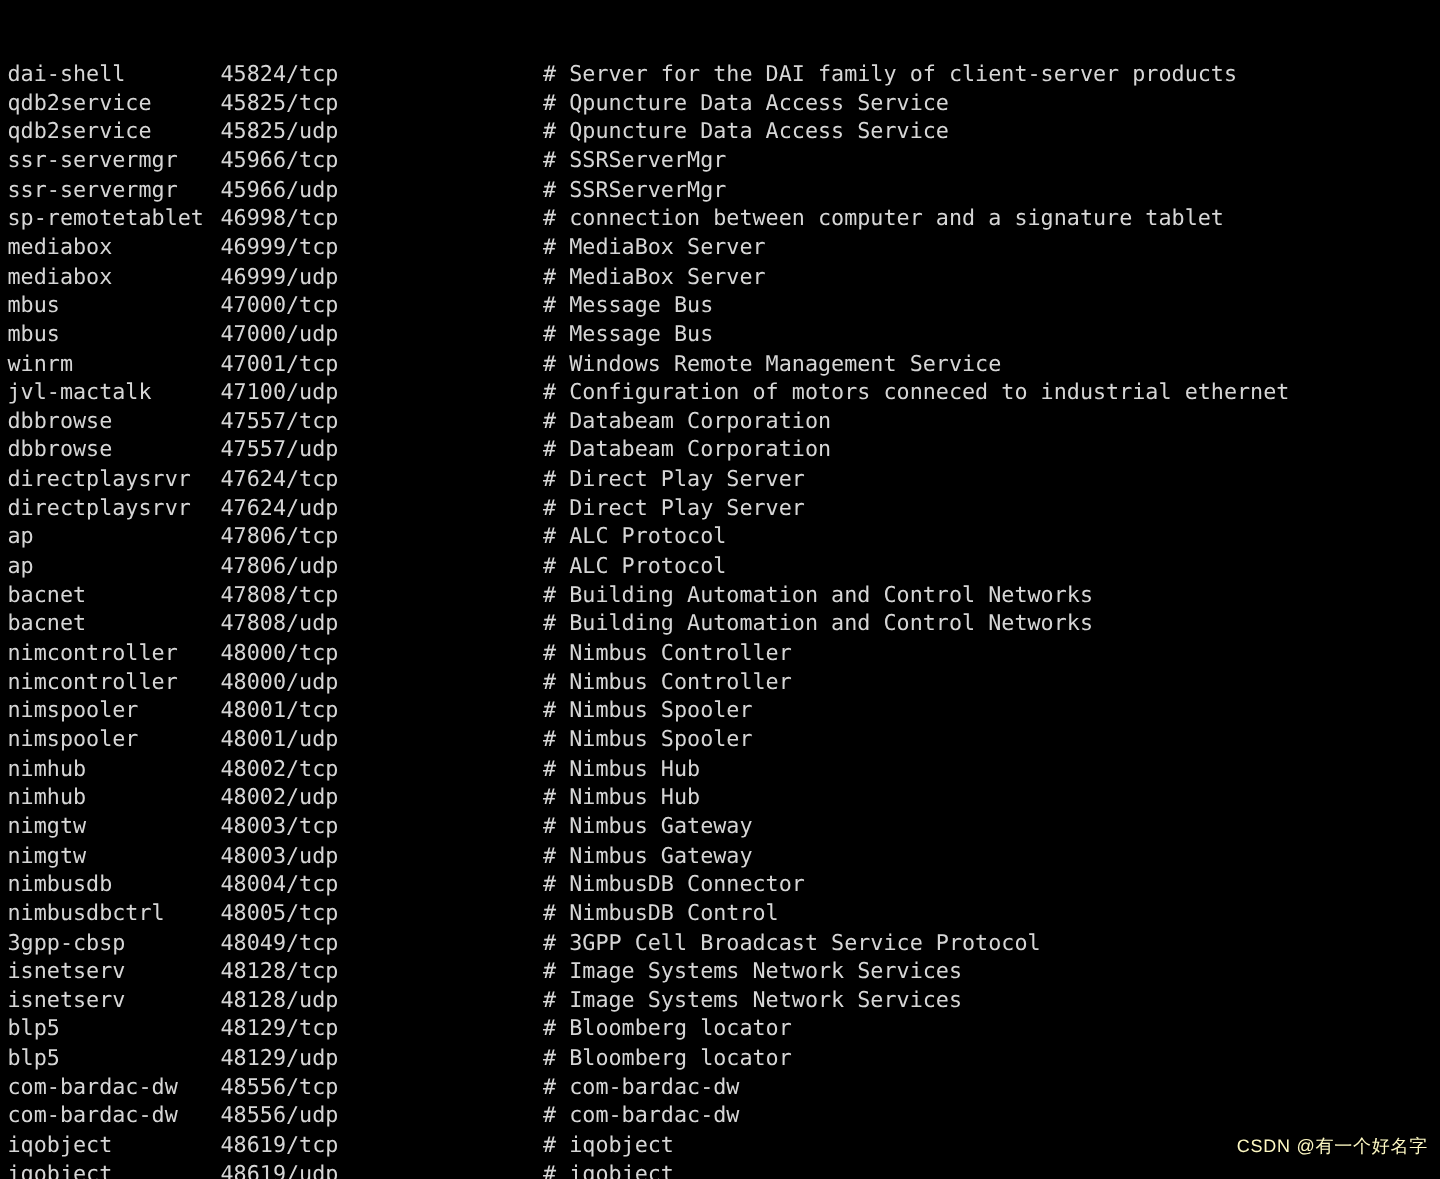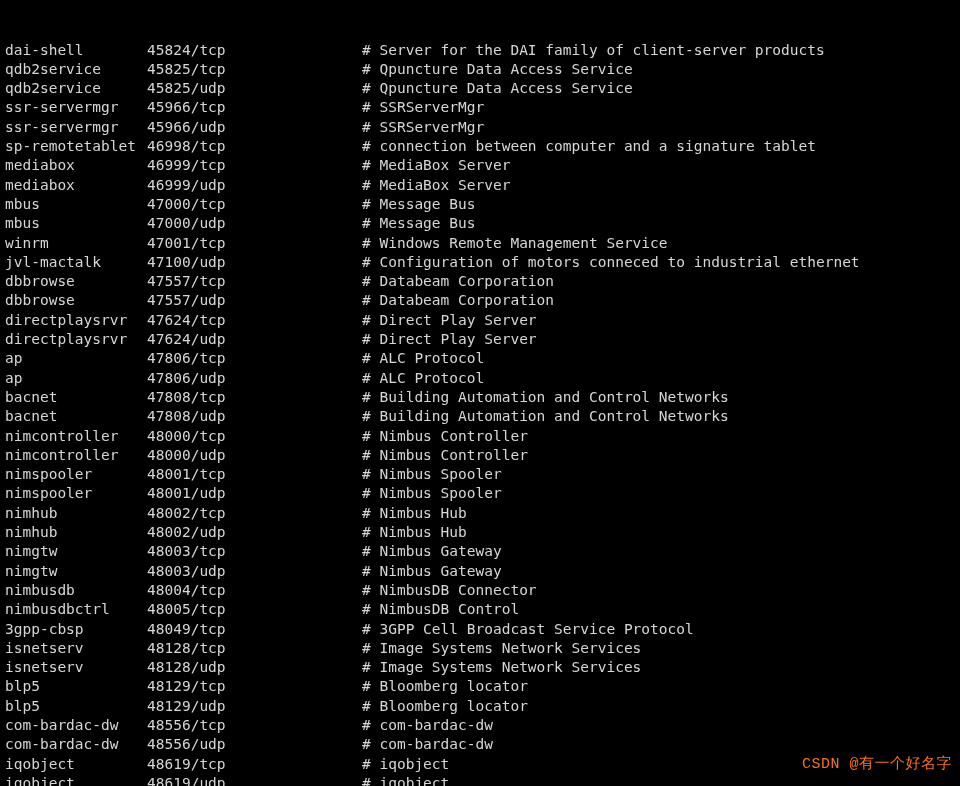--- a/index.html
+++ b/index.html
@@ -46,23 +46,23 @@
     width: 215px;
     box-sizing: border-box;
   }
   .col-comment {
     display: inline-block;
   }
   #watermark {
     position: absolute;
     right: 8px;
     bottom: 12px;
-    color: #f97316;
-    font-family: Liberation Mono, monospace;
-    font-size: 15px;
+    color: #fef9c3;
+    font-family: Liberation Sans, sans-serif;
+    font-size: 12px;
     letter-spacing: 0.5px;
     user-select: none;
     white-space: pre;
   }
 </style>
 </head>
 <body>
 
 <div id="terminal">
   <div id="output"><div class="line"><span class="col-name">dai-shell</span><span class="col-port">45824/tcp</span><span class="col-comment"># Server for the DAI family of client-server products</span></div><div class="line"><span class="col-name">qdb2service</span><span class="col-port">45825/tcp</span><span class="col-comment"># Qpuncture Data Access Service</span></div><div class="line"><span class="col-name">qdb2service</span><span class="col-port">45825/udp</span><span class="col-comment"># Qpuncture Data Access Service</span></div><div class="line"><span class="col-name">ssr-servermgr</span><span class="col-port">45966/tcp</span><span class="col-comment"># SSRServerMgr</span></div><div class="line"><span class="col-name">ssr-servermgr</span><span class="col-port">45966/udp</span><span class="col-comment"># SSRServerMgr</span></div><div class="line"><span class="col-name">sp-remotetablet</span><span class="col-port">46998/tcp</span><span class="col-comment"># connection between computer and a signature tablet</span></div><div class="line"><span class="col-name">mediabox</span><span class="col-port">46999/tcp</span><span class="col-comment"># MediaBox Server</span></div><div class="line"><span class="col-name">mediabox</span><span class="col-port">46999/udp</span><span class="col-comment"># MediaBox Server</span></div><div class="line"><span class="col-name">mbus</span><span class="col-port">47000/tcp</span><span class="col-comment"># Message Bus</span></div><div class="line"><span class="col-name">mbus</span><span class="col-port">47000/udp</span><span class="col-comment"># Message Bus</span></div><div class="line"><span class="col-name">winrm</span><span class="col-port">47001/tcp</span><span class="col-comment"># Windows Remote Management Service</span></div><div class="line"><span class="col-name">jvl-mactalk</span><span class="col-port">47100/udp</span><span class="col-comment"># Configuration of motors conneced to industrial ethernet</span></div><div class="line"><span class="col-name">dbbrowse</span><span class="col-port">47557/tcp</span><span class="col-comment"># Databeam Corporation</span></div><div class="line"><span class="col-name">dbbrowse</span><span class="col-port">47557/udp</span><span class="col-comment"># Databeam Corporation</span></div><div class="line"><span class="col-name">directplaysrvr</span><span class="col-port">47624/tcp</span><span class="col-comment"># Direct Play Server</span></div><div class="line"><span class="col-name">directplaysrvr</span><span class="col-port">47624/udp</span><span class="col-comment"># Direct Play Server</span></div><div class="line"><span class="col-name">ap</span><span class="col-port">47806/tcp</span><span class="col-comment"># ALC Protocol</span></div><div class="line"><span class="col-name">ap</span><span class="col-port">47806/udp</span><span class="col-comment"># ALC Protocol</span></div><div class="line"><span class="col-name">bacnet</span><span class="col-port">47808/tcp</span><span class="col-comment"># Building Automation and Control Networks</span></div><div class="line"><span class="col-name">bacnet</span><span class="col-port">47808/udp</span><span class="col-comment"># Building Automation and Control Networks</span></div><div class="line"><span class="col-name">nimcontroller</span><span class="col-port">48000/tcp</span><span class="col-comment"># Nimbus Controller</span></div><div class="line"><span class="col-name">nimcontroller</span><span class="col-port">48000/udp</span><span class="col-comment"># Nimbus Controller</span></div><div class="line"><span class="col-name">nimspooler</span><span class="col-port">48001/tcp</span><span class="col-comment"># Nimbus Spooler</span></div><div class="line"><span class="col-name">nimspooler</span><span class="col-port">48001/udp</span><span class="col-comment"># Nimbus Spooler</span></div><div class="line"><span class="col-name">nimhub</span><span class="col-port">48002/tcp</span><span class="col-comment"># Nimbus Hub</span></div><div class="line"><span class="col-name">nimhub</span><span class="col-port">48002/udp</span><span class="col-comment"># Nimbus Hub</span></div><div class="line"><span class="col-name">nimgtw</span><span class="col-port">48003/tcp</span><span class="col-comment"># Nimbus Gateway</span></div><div class="line"><span class="col-name">nimgtw</span><span class="col-port">48003/udp</span><span class="col-comment"># Nimbus Gateway</span></div><div class="line"><span class="col-name">nimbusdb</span><span class="col-port">48004/tcp</span><span class="col-comment"># NimbusDB Connector</span></div><div class="line"><span class="col-name">nimbusdbctrl</span><span class="col-port">48005/tcp</span><span class="col-comment"># NimbusDB Control</span></div><div class="line"><span class="col-name">3gpp-cbsp</span><span class="col-port">48049/tcp</span><span class="col-comment"># 3GPP Cell Broadcast Service Protocol</span></div><div class="line"><span class="col-name">isnetserv</span><span class="col-port">48128/tcp</span><span class="col-comment"># Image Systems Network Services</span></div><div class="line"><span class="col-name">isnetserv</span><span class="col-port">48128/udp</span><span class="col-comment"># Image Systems Network Services</span></div><div class="line"><span class="col-name">blp5</span><span class="col-port">48129/tcp</span><span class="col-comment"># Bloomberg locator</span></div><div class="line"><span class="col-name">blp5</span><span class="col-port">48129/udp</span><span class="col-comment"># Bloomberg locator</span></div><div class="line"><span class="col-name">com-bardac-dw</span><span class="col-port">48556/tcp</span><span class="col-comment"># com-bardac-dw</span></div><div class="line"><span class="col-name">com-bardac-dw</span><span class="col-port">48556/udp</span><span class="col-comment"># com-bardac-dw</span></div><div class="line"><span class="col-name">iqobject</span><span class="col-port">48619/tcp</span><span class="col-comment"># iqobject</span></div><div class="line"><span class="col-name">iqobject</span><span class="col-port">48619/udp</span><span class="col-comment"># iqobject</span></div></div>

